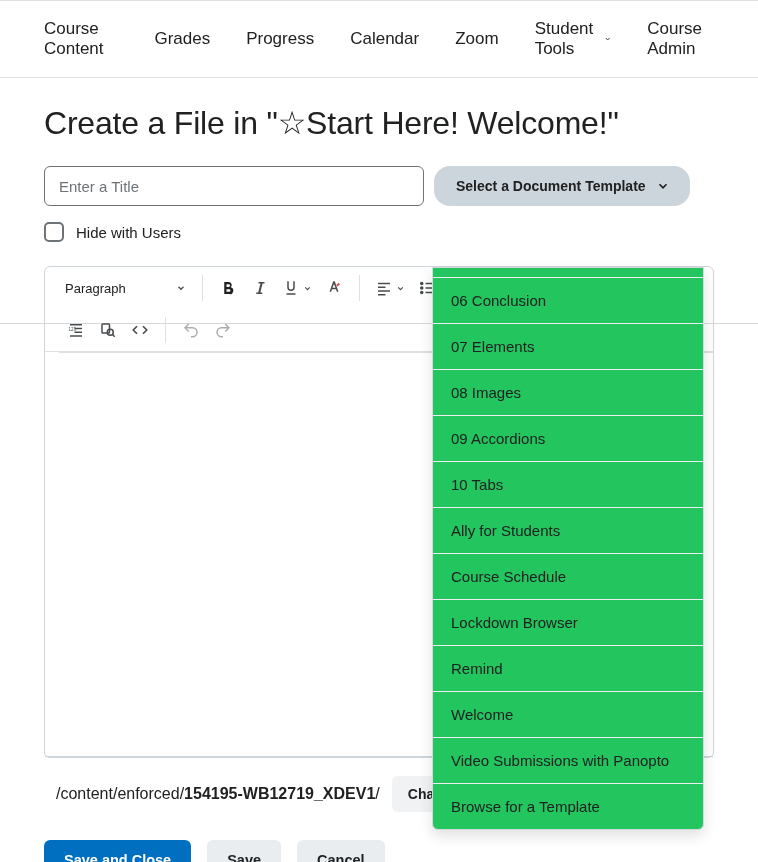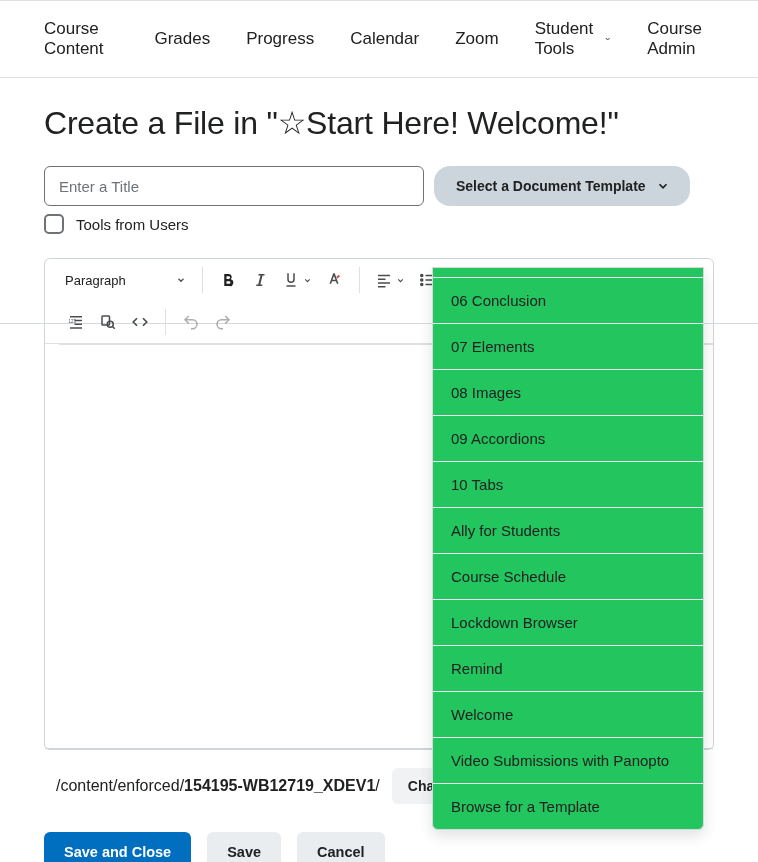--- a/index.html
+++ b/index.html
@@ -6,21 +6,21 @@
   body { font-family: -apple-system, BlinkMacSystemFont, "Segoe UI", Arial, sans-serif; font-size: 14px; color: #202122; background: #fff; width: 758px; }
   
   .navbar { border-top: 1px solid #e0e0e0; border-bottom: 1px solid #e0e0e0; padding: 18px 44px 18px 44px; display: flex; gap: 36px; }
   .navbar-item { font-size: 17px; color: #202122; cursor: pointer; display: inline-flex; align-items: center; }
   .navbar-item .chev { margin-left: 6px; width: 12px; height: 12px; }
   
   .container { padding: 18px 44px 30px 44px; position: relative; }
   
   h1 { font-size: 32px; font-weight: 400; margin: 8px 0 24px 0; letter-spacing: -0.2px; }
   
-  .title-row { display: flex; gap: 10px; align-items: flex-end; margin-bottom: 8px; }
+  .title-row { display: flex; gap: 10px; align-items: flex-end; margin-bottom: 16px; }
   .title-input { flex: 0 0 380px; height: 40px; border: 1px solid #6e7377; border-radius: 6px; padding: 0 14px; font-size: 15px; outline: none; }
   .title-input::placeholder { color: #6e7377; }
   
   .template-btn { height: 40px; background: #cdd5dc; border: none; border-radius: 16px; padding: 0 44px 0 22px; font-size: 14px; font-weight: 600; color: #202122; cursor: pointer; position: relative; }
   .template-btn .chev { position: absolute; right: 20px; top: 50%; transform: translateY(-50%); }
   
   .hide-row { display: flex; align-items: center; gap: 12px; margin-bottom: 24px; }
   .checkbox { width: 20px; height: 20px; border: 2px solid #6e7377; border-radius: 5px; cursor: pointer; }
   .hide-label { font-size: 15px; }
   
@@ -83,21 +83,21 @@
     <button class="template-btn">
       <span>Select a Document Template</span>
       <svg class="chev" width="14" height="14" viewBox="0 0 24 24" fill="none" stroke="#202122" stroke-width="3">
           <polyline points="6 9 12 15 18 9"></polyline>
         </svg>
     </button>
   </div>
 
   <div class="hide-row">
     <div class="checkbox"></div>
-    <span class="hide-label">Tools from Users</span>
+    <span class="hide-label">Hide with Users</span>
   </div>
 
   <div class="full-width-hr" style="top:245px; left:-44px; right:-44px;"></div>
 
   <div class="editor">
     <div class="toolbar">
 
       <div class="tb-group">
         <div class="para-select">
           <span>Paragraph</span>

